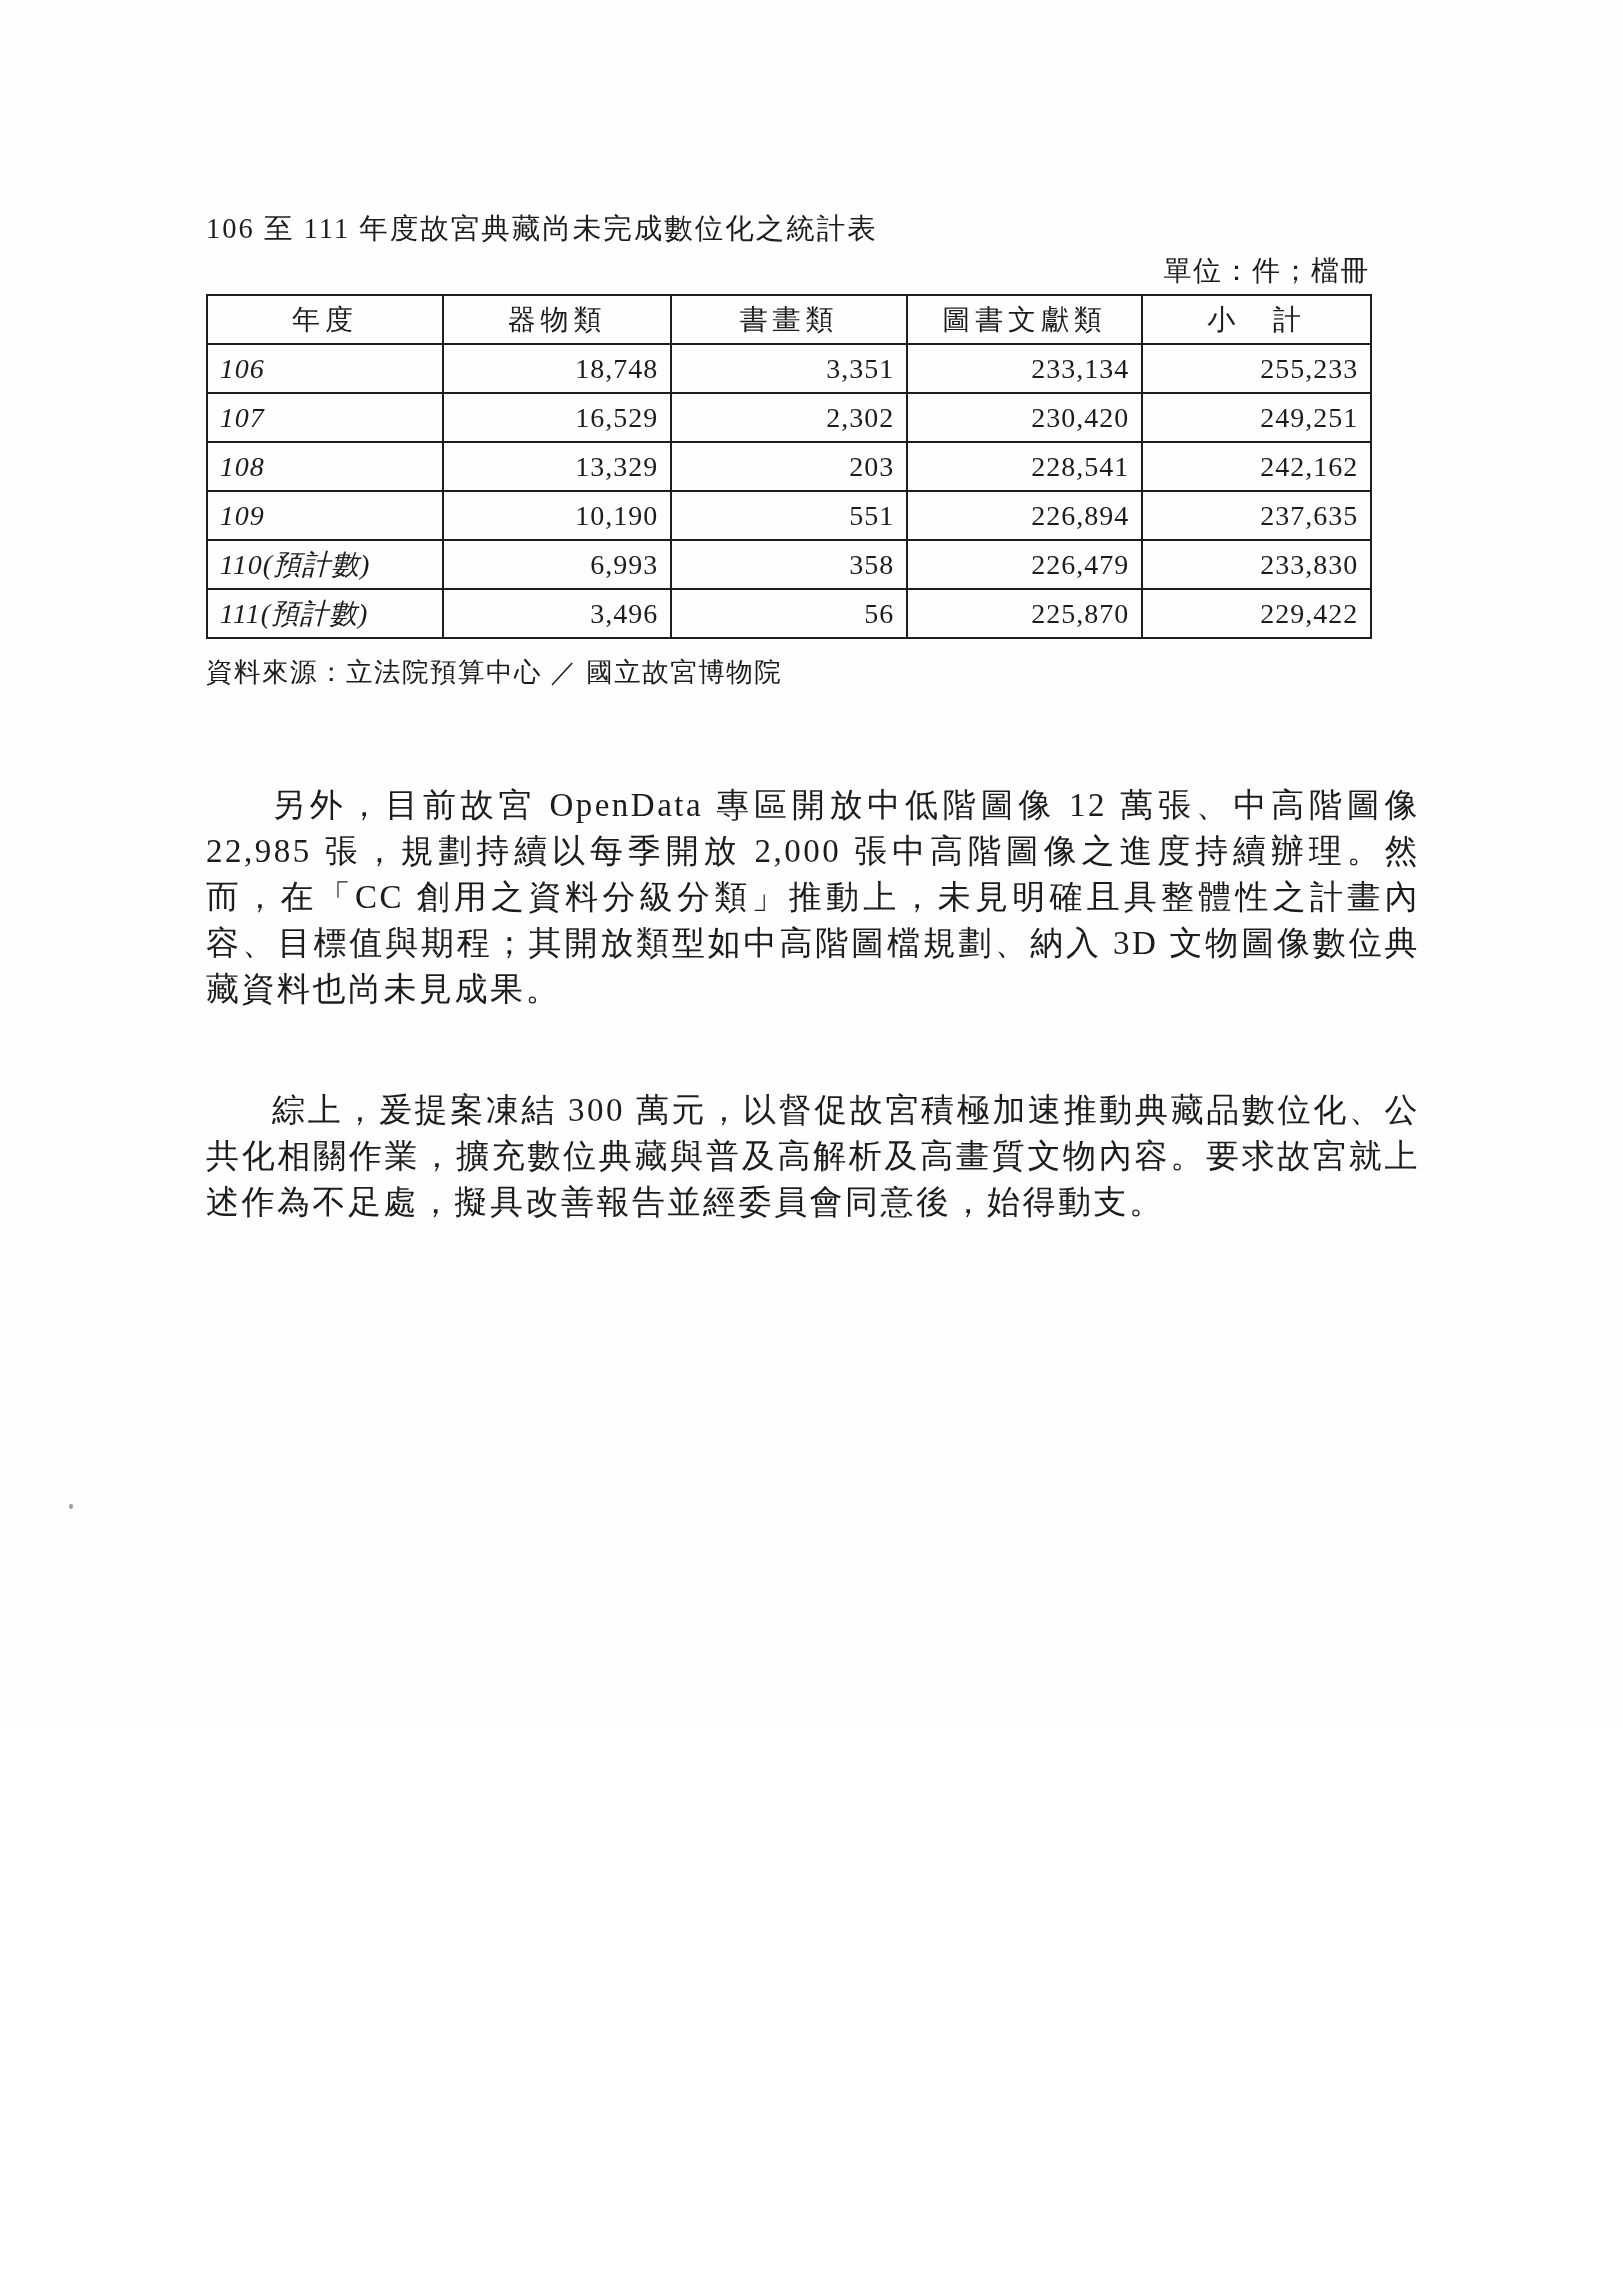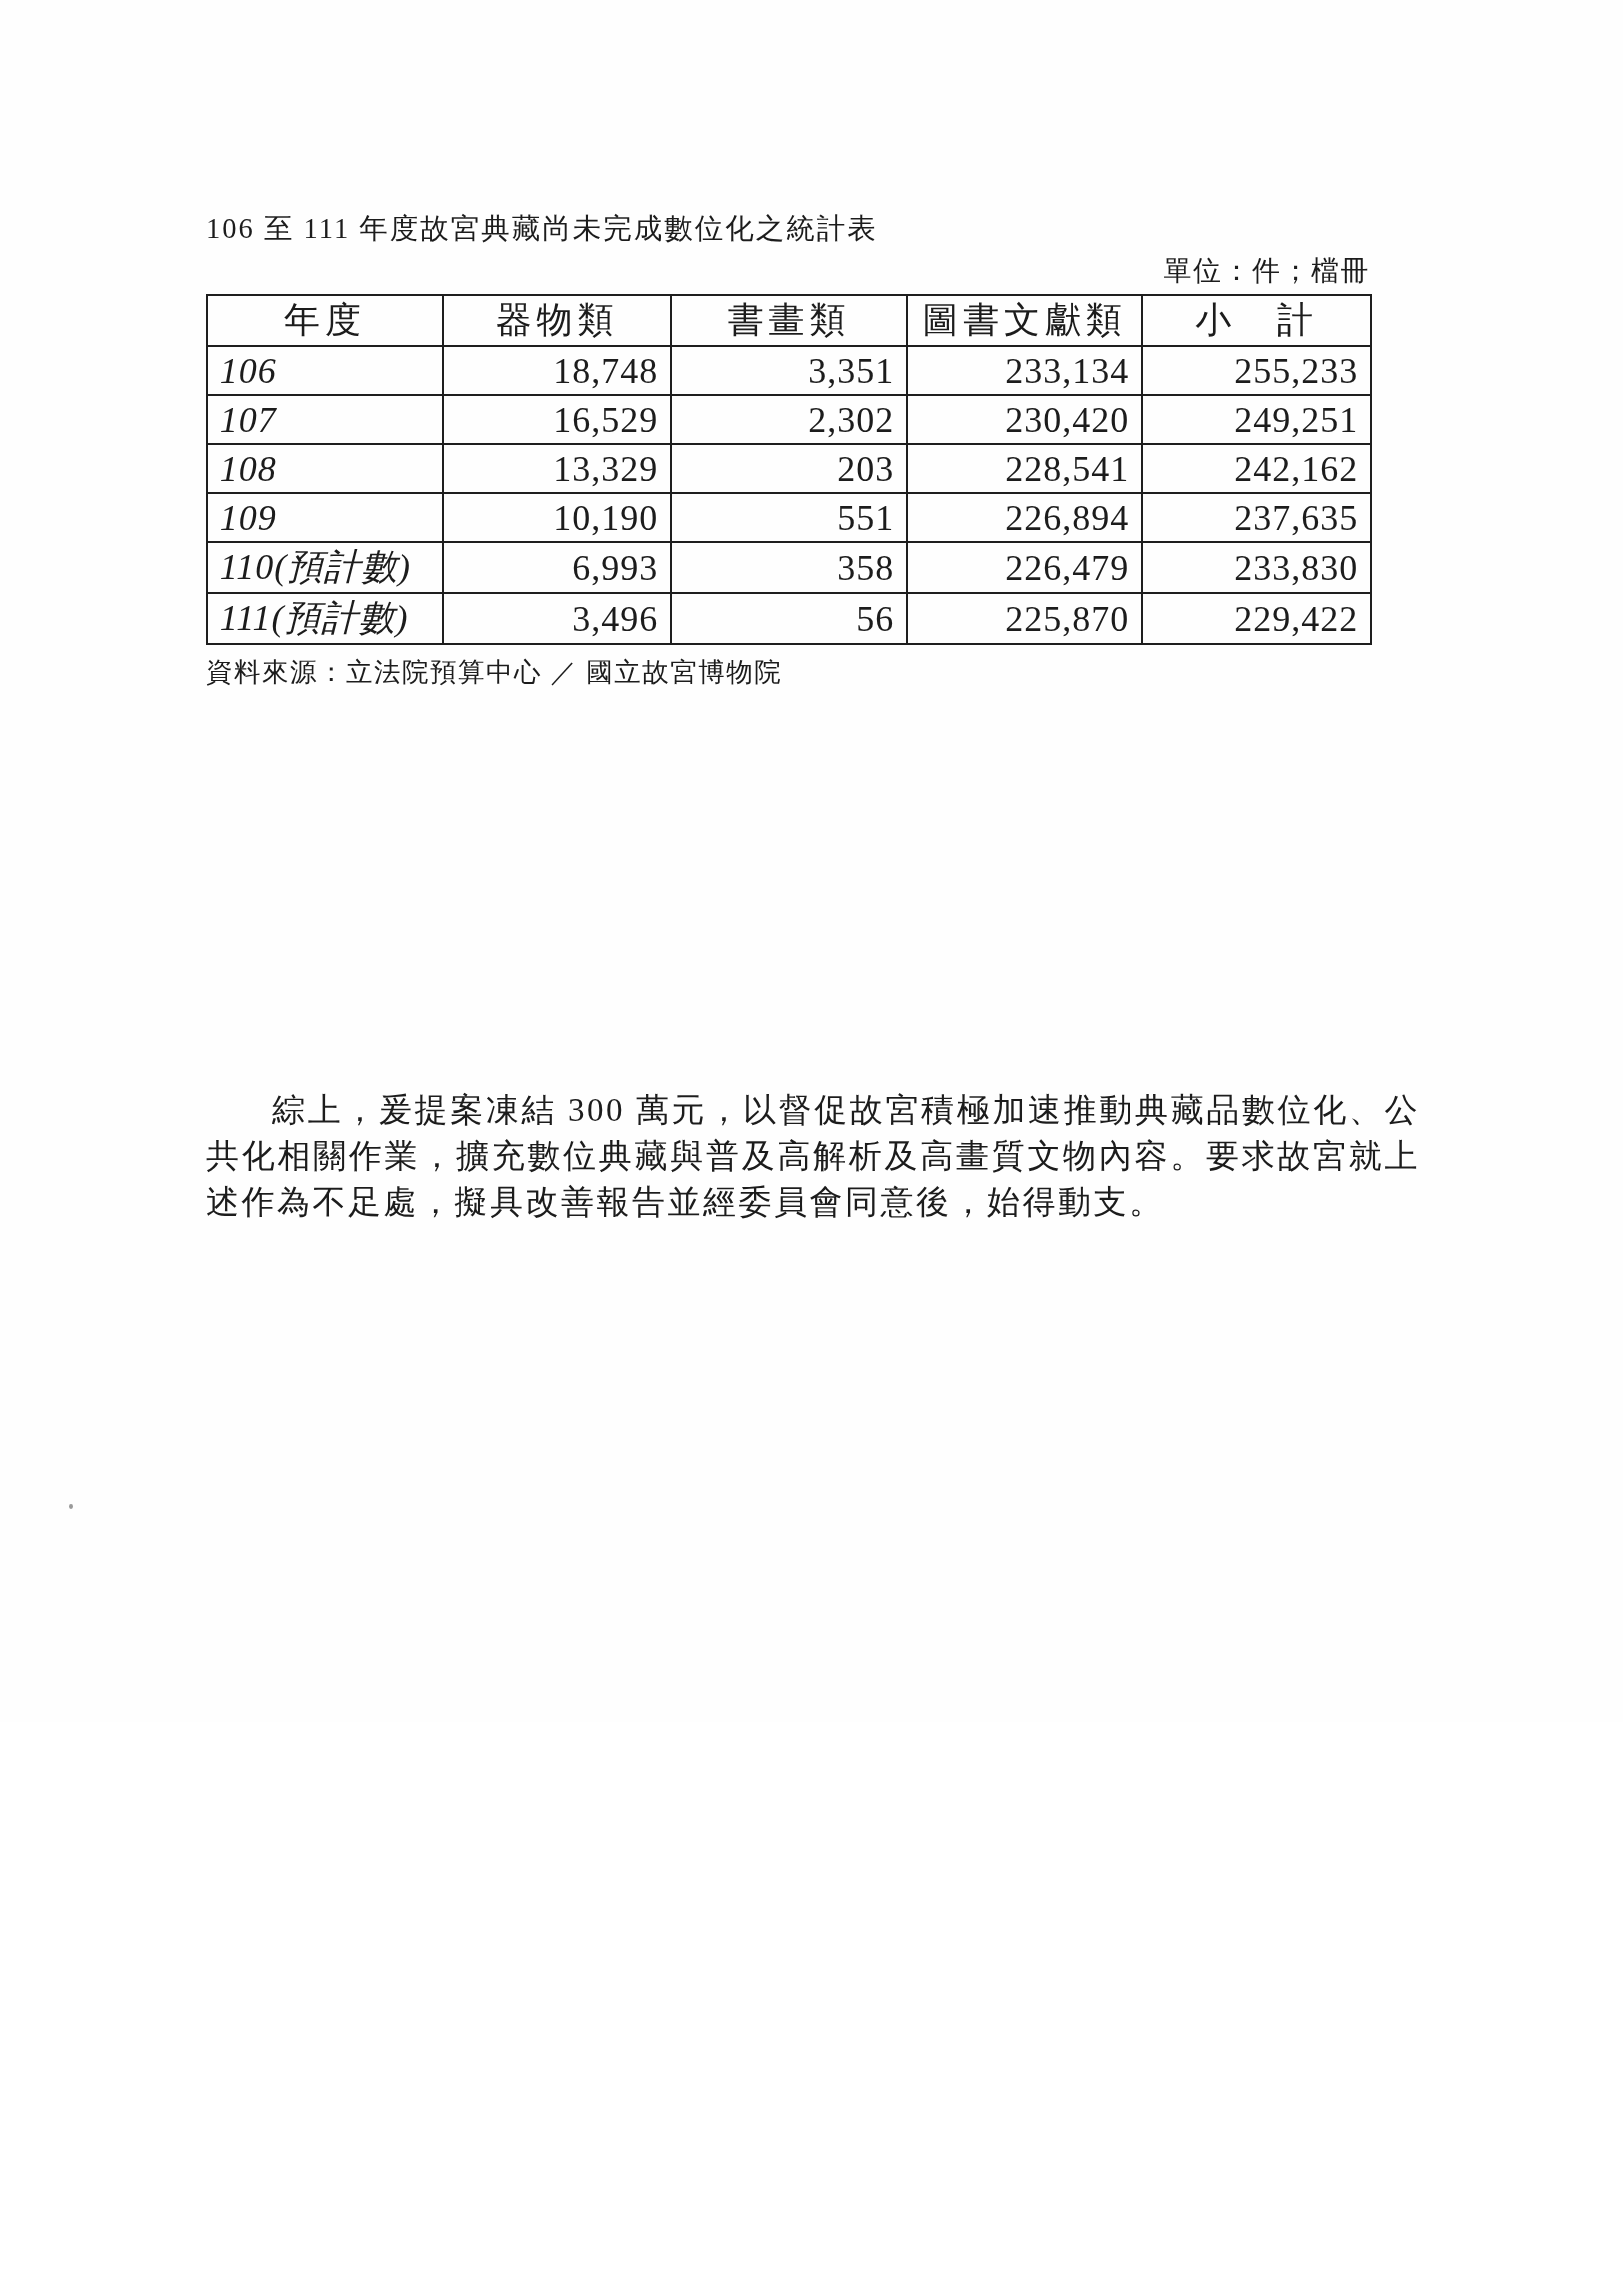--- a/index.html
+++ b/index.html
@@ -39,21 +39,21 @@
     letter-spacing: 1.5px;
   }
 
   
   .stats-table {
     position: absolute;
     left: 206px; top: 294px;
     width: 1164px;
     border-collapse: collapse;
     table-layout: fixed;
-    font-size: 36px;
+    font-size: 28px;
   }
   .stats-table col.c0 { width: 236px; }
   .stats-table col.c1 { width: 228px; }
   .stats-table col.c2 { width: 236px; }
   .stats-table col.c3 { width: 235px; }
   .stats-table col.c4 { width: 229px; }
   .stats-table th, .stats-table td {
     border: 2px solid #1e1e1e;
     height: 49px;
     padding: 0 11.8px;
@@ -214,20 +214,21 @@
         <td class="num">3,496</td>
         <td class="num">56</td>
         <td class="num">225,870</td>
         <td class="num">229,422</td>
       </tr>
     </tbody>
   </table>
 
   <div class="source-note">資料來源：立法院預算中心 ／ 國立故宮博物院</div>
 
+  <p class="body-para para-1">另外，目前故宮 OpenData 專區開放中低階圖像 12 萬張、中高階圖像 22,985 張，規劃持續以每季開放 2,000 張中高階圖像之進度持續辦理。然而，在「CC 創用之資料分級分類」推動上，未見明確且具整體性之計畫內容、目標值與期程；其開放類型如中高階圖檔規劃、納入 3D 文物圖像數位典藏資料也尚未見成果。</p>
 
   <p class="body-para para-2">綜上，爰提案凍結 300 萬元，以督促故宮積極加速推動典藏品數位化、公共化相關作業，擴充數位典藏與普及高解析及高畫質文物內容。要求故宮就上述作為不足處，擬具改善報告並經委員會同意後，始得動支。</p>
 
   <div class="sig-label proposer-label">提案人：黃國書</div>
 
   <svg class="sig-svg sig-proposer" viewBox="0 0 660 280" xmlns="http://www.w3.org/2000/svg">
     <path d="M70,200 C50,120 90,60 150,55 C210,50 230,110 190,150 C150,190 90,180 85,130 M150,40 C160,90 165,160 150,230"></path>
     <path d="M260,180 C250,90 310,55 370,70 C430,85 430,150 380,175 C330,200 280,190 285,140 M300,60 L340,230"></path>
     <path d="M470,170 C460,80 520,45 580,65 C640,85 635,160 575,185 C515,210 470,190 480,140 M500,75 C540,120 600,130 640,105"></path>
   </svg>

